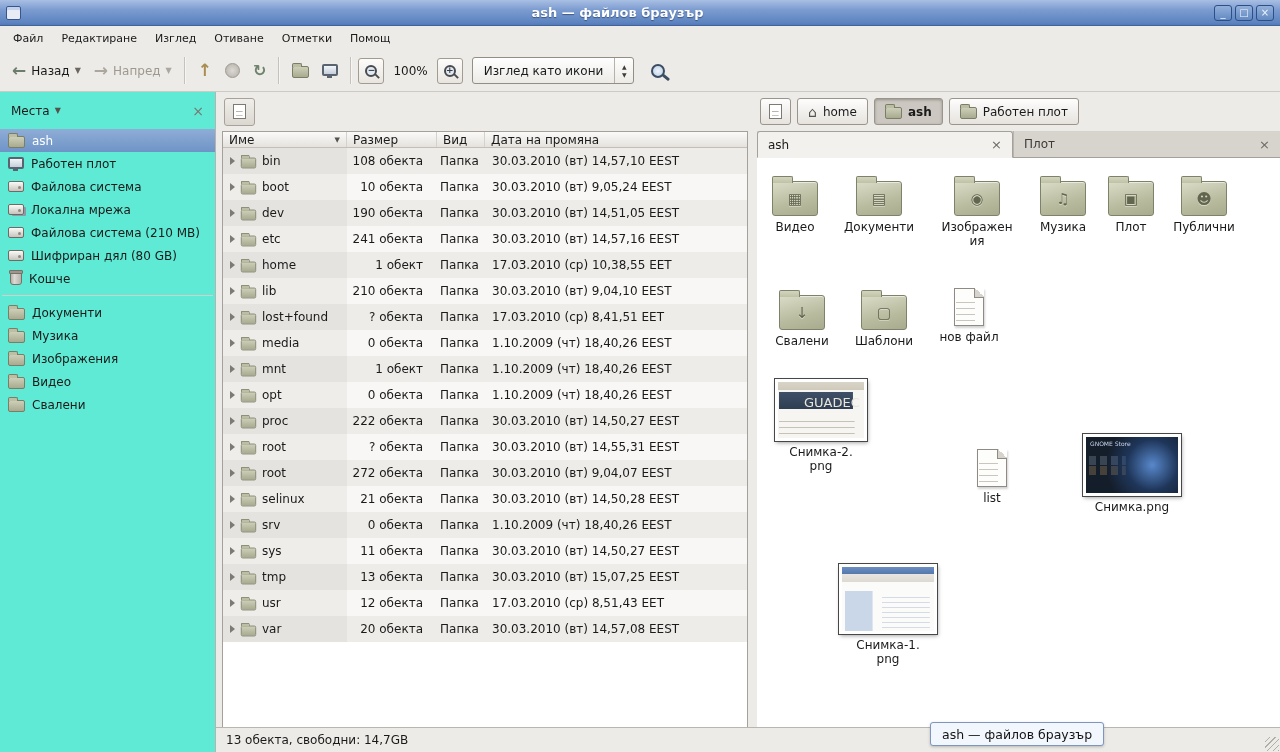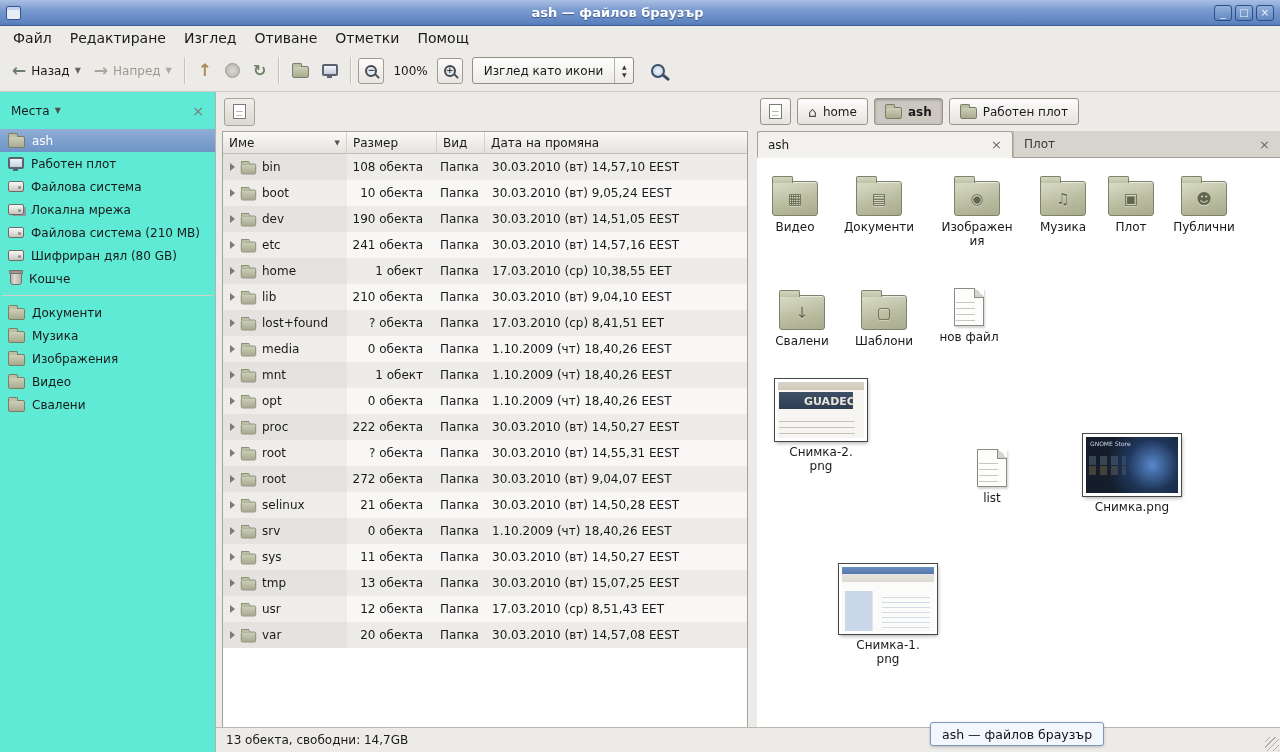--- a/index.html
+++ b/index.html
@@ -14,21 +14,21 @@
                  box-shadow:inset 0 3px 0 #c3d2ea; }
   .tb-title { flex:1; text-align:center; color:#fff; font-weight:bold; font-size:13px;
               text-shadow:0 1px 1px rgba(20,40,80,.55); }
   .tb-btns { display:flex; gap:3px; }
   .tb-btn { width:18px; height:16px; border:1px solid #2c4f87; border-radius:3px;
             background:linear-gradient(#93b0da,#6289c2); color:#eef3fa; font-size:10px;
             line-height:13px; text-align:center; }
 
   
   .menubar { height:24px; display:flex; align-items:center; padding:0 4px; }
-  .menu-item { padding:3px 9px; font-size:14px; border-radius:2px; }
+  .menu-item { padding:3px 9px; font-size:11px; border-radius:2px; }
 
   
   .toolbar { height:42px; display:flex; align-items:center; padding:0 6px; gap:1px;
              border-bottom:1px solid #cdc9c3; }
   .tool-btn { display:flex; align-items:center; gap:5px; padding:4px 6px; border-radius:3px; height:32px; }
   .tool-btn.disabled { color:#9d998f; }
   .tsep { width:0; height:27px; margin:0 5px; border-left:1px solid #c6c2bb; border-right:1px solid #f7f5f2; }
   .arrow { font-size:17px; line-height:1; font-weight:bold; }
   .i-back { color:#6d7d6b; }
   .i-fwd  { color:#aba79f; }
@@ -94,21 +94,21 @@
   .work { flex:1; display:flex; flex-direction:column; }
   .panes { flex:1; display:flex; min-height:0; }
 
   
   .middle { width:534px; display:flex; flex-direction:column; }
   .middle-top { height:39px; display:flex; align-items:center; padding-left:8px; }
   .pane-btn { width:31px; height:28px; border:1px solid #a9a197; border-radius:3px;
               background:linear-gradient(#f0eeea,#dbd8d2); display:flex; align-items:center; justify-content:center; }
   .tree { margin-left:6px; width:526px; flex:1; background:#fff; border:1px solid #a5a19a; border-bottom:none;
           display:flex; flex-direction:column; min-height:0; }
-  .thead { display:flex; height:22px; background:linear-gradient(#fbfaf9,#e5e2dd); border-bottom:1px solid #c3bfb8; flex:0 0 auto;text-align:right; }
+  .thead { display:flex; height:16px; background:linear-gradient(#fbfaf9,#e5e2dd); border-bottom:1px solid #c3bfb8; flex:0 0 auto;text-align:right; }
   .th { padding:0 6px; border-right:1px solid #d6d2cb; display:flex; align-items:center; }
   .th-name { width:124px; } .th-size { width:90px; } .th-type { width:48px; } .th-date { flex:1; border-right:none; }
   .th-sort { margin-left:auto; font-size:7px; color:#55514b; }
   .tbody { flex:1; overflow:hidden; }
   .trow { display:flex; height:26px; align-items:center; }
   .trow:nth-child(odd)  { background:#edece9; }
   .trow:nth-child(even) { background:#f8f7f5; }
   .td-name { width:124px; display:flex; align-items:center; gap:5px; padding:0 2px 0 7px; height:100%;
              background:rgba(95,85,70,.06); }
   .td-size { width:90px; text-align:right; padding-right:14px; }
@@ -168,21 +168,21 @@
 
   .thumb { position:relative; border:3px solid #fff; outline:1px solid #474747;
            box-shadow:1px 2px 4px rgba(0,0,0,.35); }
   .thumb-text { position:absolute; font-size:6px; white-space:nowrap; }
   .t-guadec { width:92px; height:62px; background-color:#f6f5f1;
       background-image:linear-gradient(#d8d4c8,#cfcaba),
                        linear-gradient(#3f5066,#2e3d52),
                        repeating-linear-gradient(transparent 0 5px,#c6c2b8 5px 6px);
       background-size:100% 8px,86% 17px,88% 24px;
       background-position:0 0,7% 10px,6% 34px; background-repeat:no-repeat; }
-  .t-guadec .thumb-text { top:13px; left:26px; color:#e9e5da; font-size:11px; font-weight:bold; }
+  .t-guadec .thumb-text { top:13px; left:26px; color:#e9e5da; font-size:13px; font-weight:normal; }
   .t-store { width:98px; height:62px; background-color:#141d2a;
       background-image:radial-gradient(circle at 72% 50%, rgba(92,142,212,.95) 0%, rgba(40,75,130,.55) 35%, rgba(20,35,60,0) 65%),
                        repeating-linear-gradient(90deg,#3a4554 0 7px,rgba(0,0,0,0) 7px 11px),
                        repeating-linear-gradient(90deg,#46413a 0 7px,rgba(0,0,0,0) 7px 11px);
       background-size:100% 100%,40% 9px,40% 9px;
       background-position:0 0,6% 40%,6% 62%;
       background-repeat:no-repeat,no-repeat,no-repeat; }
   .t-store .thumb-text { top:3px; left:4px; color:#c9d5e9; }
   .t-fm { width:98px; height:70px; background-color:#fbfbfa;
       background-image:linear-gradient(#6b8ec2,#5578ad),

